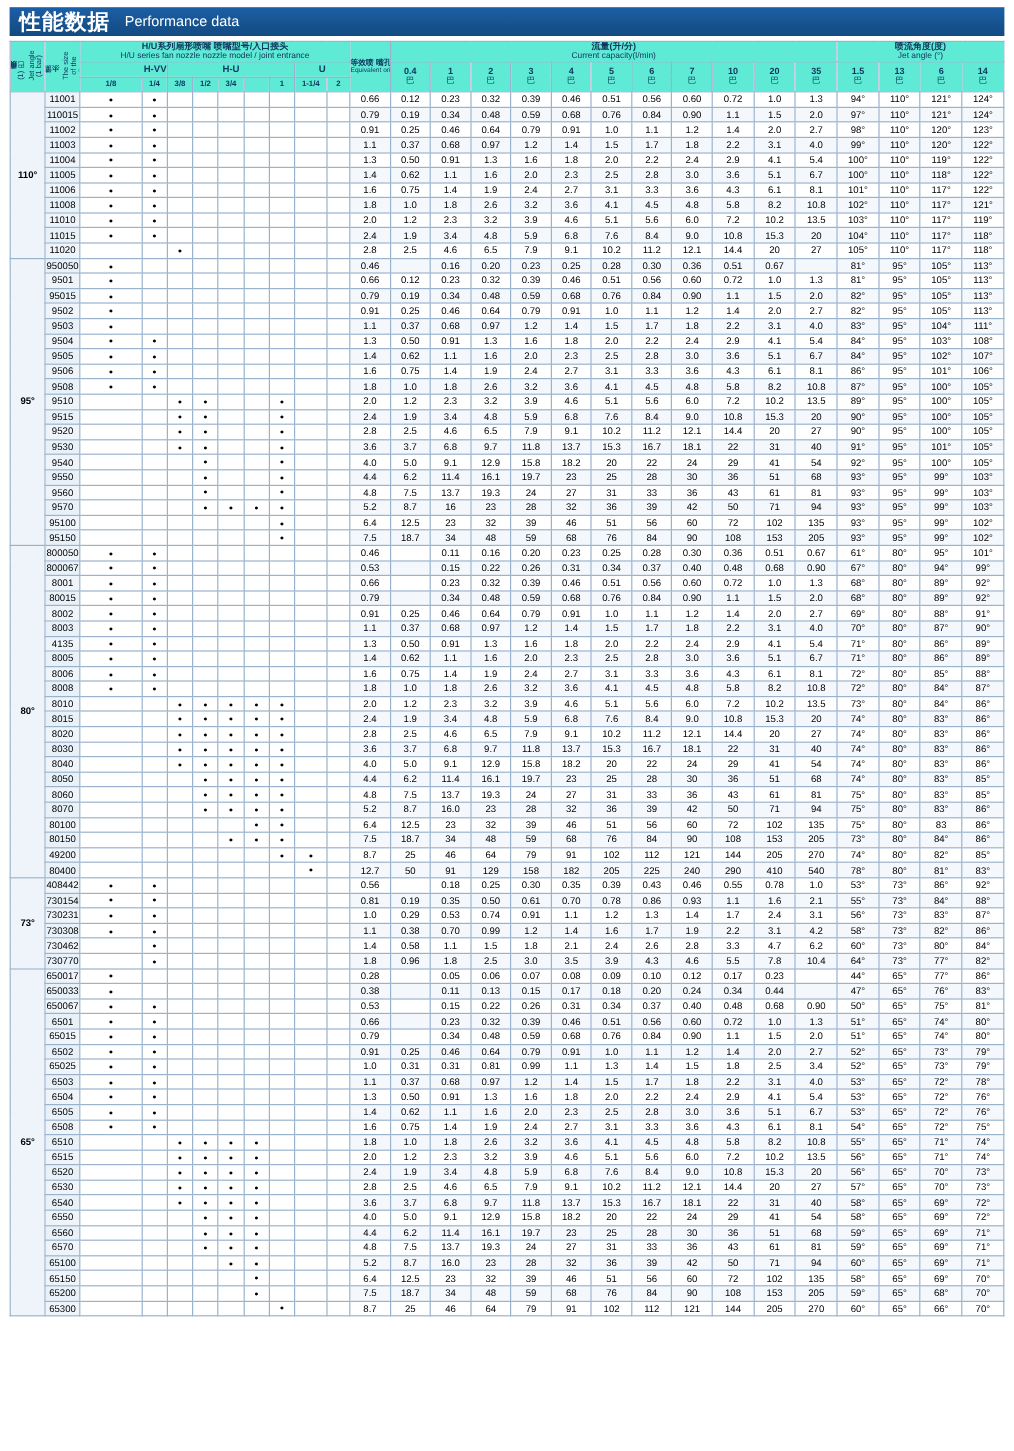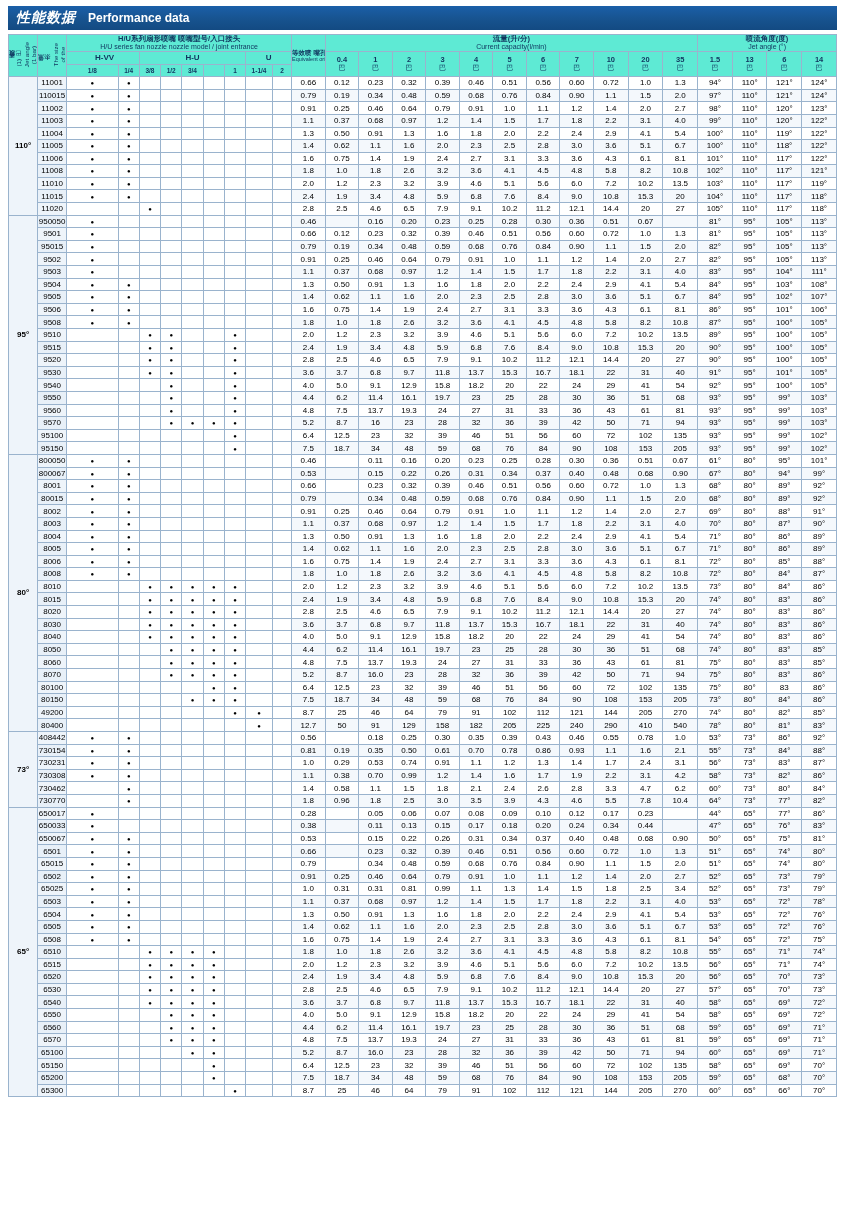--- a/index.html
+++ b/index.html
@@ -17,28 +17,27 @@
   .titlebar {
     background: linear-gradient(to bottom, #1b5fa8 0%, #17538f 55%, #134a82 100%);
     height: 24px;
     display: flex;
     align-items: center;
     padding-left: 8px;
     color: #ffffff;
     margin-bottom: 4px;
   }
   .titlebar .cn {
-    font-size: 14px;
+    font-size: 18px;
     font-weight: bold;
     letter-spacing: 1px;
-    font-style: italic;
   }
   .titlebar .en {
     font-size: 12px;
-    font-weight: bold;
+    font-weight: normal;
     margin-left: 12px;
   }
 
   
   table.perf {
     border-collapse: collapse;
     width: 829px;
     table-layout: fixed;
   }
   table.perf td, table.perf th {
@@ -159,21 +158,21 @@
         <td colspan="11">
           <span class="hdr-cn">流量(升/分)</span>
           <span class="hdr-en">Current capacity(l/min)</span>
         </td>
         <td colspan="4">
           <span class="hdr-cn">喷流角度(度)</span>
           <span class="hdr-en">Jet angle (°)</span>
         </td>
       </tr>
       <tr>
-        <td colspan="2" style="text-align:center;padding-left:3px">H-VV</td>
+        <td colspan="2" style="text-align:right;padding-left:3px">H-VV</td>
         <td colspan="5">H-U</td>
         <td colspan="2">U</td>
 
       <td rowspan="2">
             <span class="hdr-cn">0.4</span>
             <span class="hdr-en">巴</span>
           </td>
           <td rowspan="2">
             <span class="hdr-cn">1</span>
             <span class="hdr-en">巴</span>
@@ -1249,21 +1248,21 @@
           <td class="val">1.8</td>
           <td class="val">2.2</td>
           <td class="val">3.1</td>
           <td class="val">4.0</td>
           <td class="val">70°</td>
           <td class="val">80°</td>
           <td class="val">87°</td>
           <td class="val">90°</td>
         </tr>
         <tr>
-          <td class="model">8004</td>
+          <td class="model">4135</td>
           <td class="dot"><span class="d"></span></td>
           <td class="dot"><span class="d"></span></td>
           <td class="dot"></td>
           <td class="dot"></td>
           <td class="dot"></td>
           <td class="dot"></td>
           <td class="dot"></td>
           <td class="dot"></td>
           <td class="dot"></td>
           <td class="val">1.3</td>

